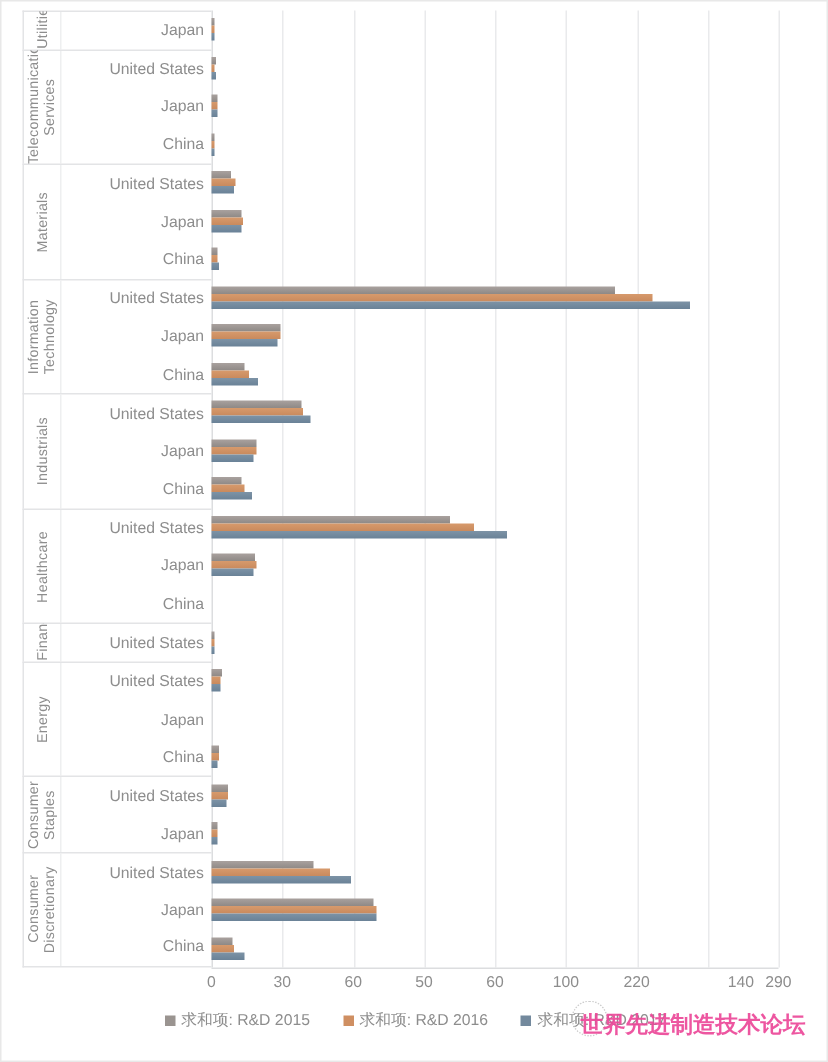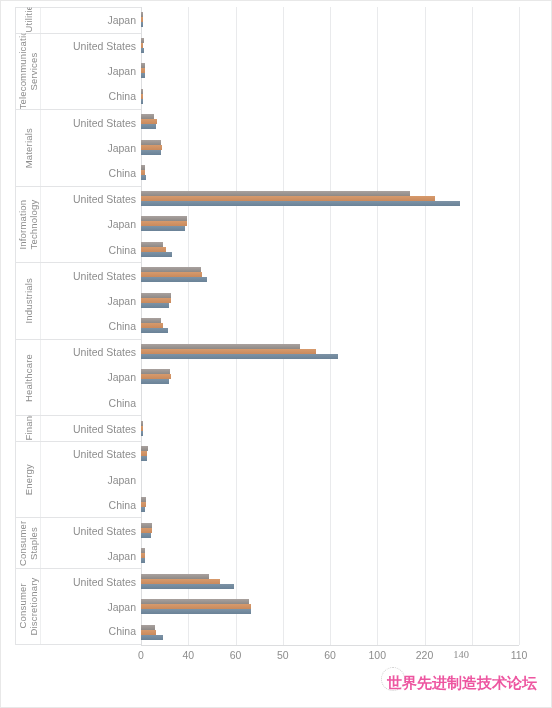--- a/index.html
+++ b/index.html
@@ -374,29 +374,43 @@
           <div class="bar s0" style="width: 13.7025px;"></div>
           <div class="bar s1" style="width: 15.12px;"></div>
           <div class="bar s2" style="width: 21.735px;"></div>
         </div>
       </div>
     </div>
 
   <div class="xaxis"></div>
   <div class="xticks" id="xticks">
       <div class="xtick" style="left: 140px;">0</div>
-      <div class="xtick" style="left: 187.25px;">40</div>
+      <div class="xtick" style="left: 187.25px;">30</div>
       <div class="xtick" style="left: 234.5px;">60</div>
       <div class="xtick" style="left: 281.75px;">50</div>
       <div class="xtick" style="left: 329px;">60</div>
       <div class="xtick" style="left: 376.25px;">100</div>
       <div class="xtick" style="left: 423.5px;">220</div>
-      <div class="xtick" style="left: 460px; font-family: Liberation Serif, serif;">140</div>
-      <div class="xtick" style="left: 518px;">110</div>
+      <div class="xtick" style="left: 493px;">140</div>
+      <div class="xtick" style="left: 518px;">290</div>
     </div>
 
+  <div class="legend" id="legend">
+      <div class="lg-item">
+        <span class="lg-swatch" style="background: rgb(154, 148, 144);"></span>
+        <span class="lg-text">求和项: R&amp;D 2015</span>
+      </div>
+      <div class="lg-item">
+        <span class="lg-swatch" style="background: rgb(207, 143, 98);"></span>
+        <span class="lg-text">求和项: R&amp;D 2016</span>
+      </div>
+      <div class="lg-item">
+        <span class="lg-swatch" style="background: rgb(115, 137, 157);"></span>
+        <span class="lg-text">求和项: R&amp;D 2017</span>
+      </div>
+    </div>
 
   <div class="wm-logo"></div>
   <div class="watermark">
     <span class="wm-text">世界先进制造技术论坛</span>
   </div>
 
 </div>
 
 </body></html>

